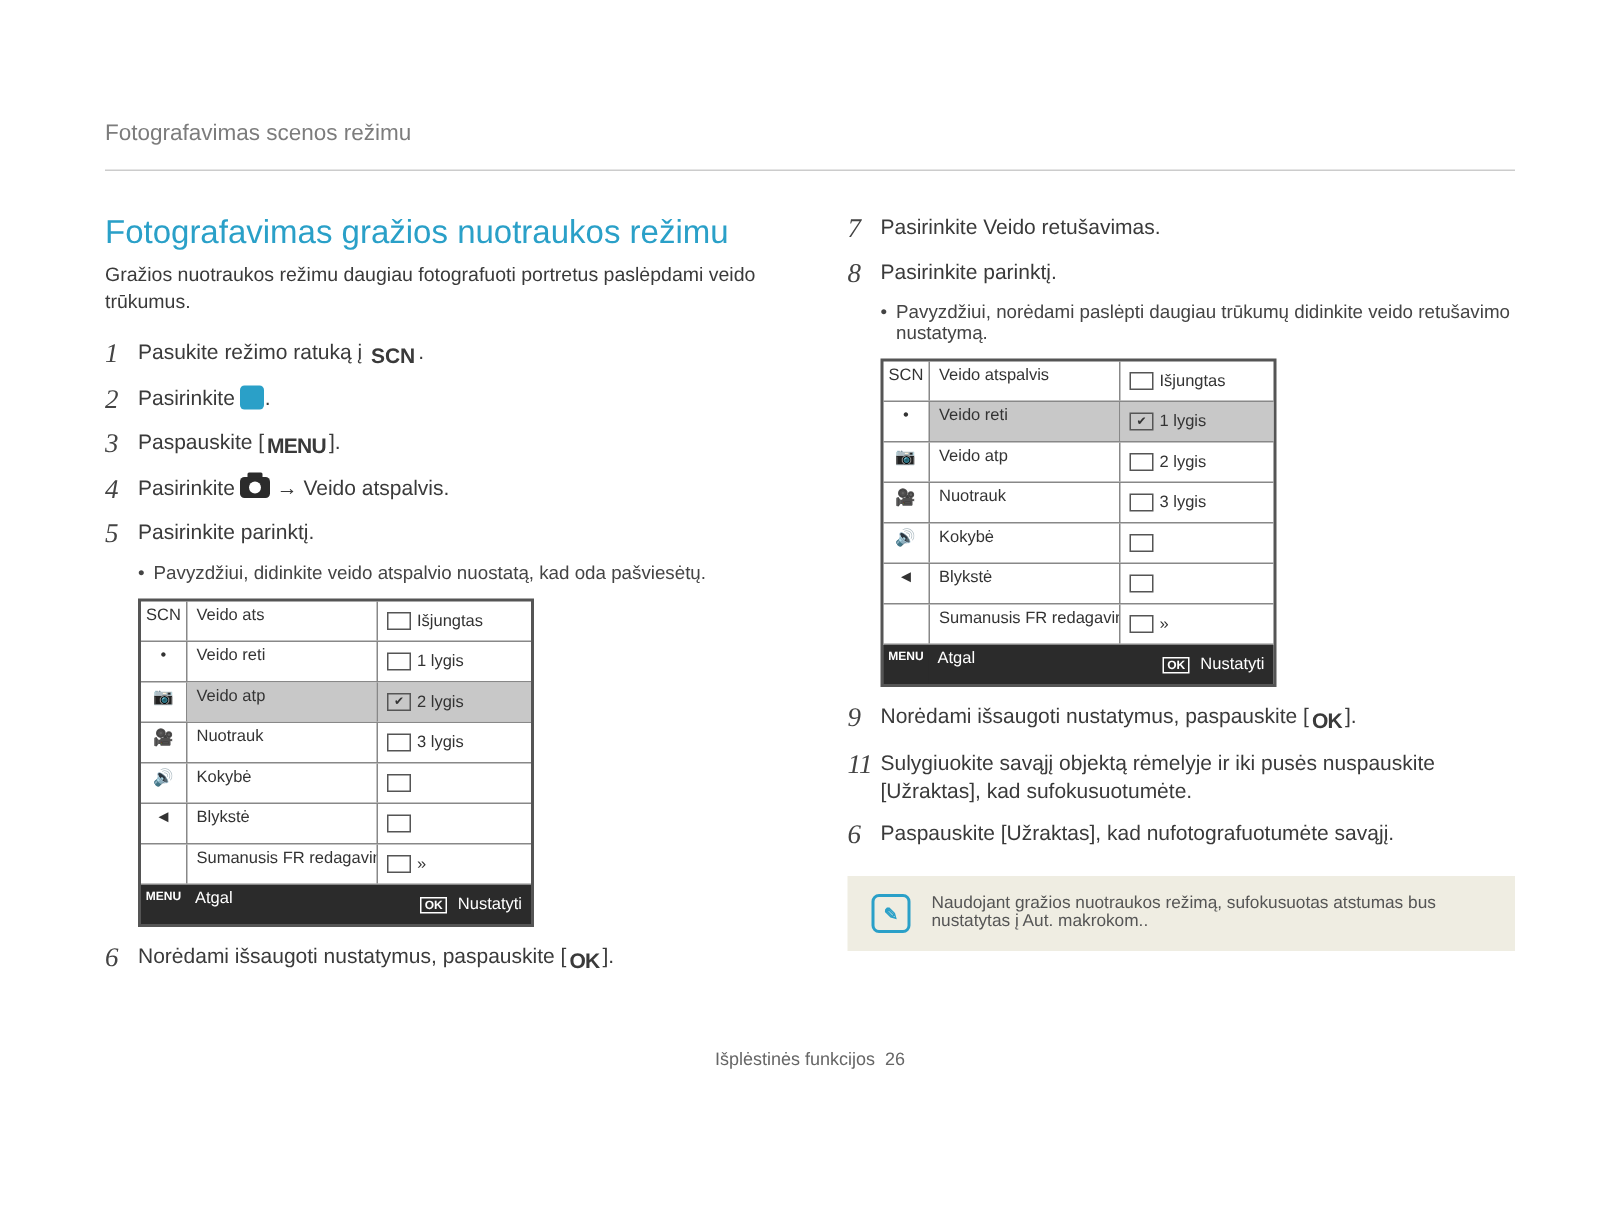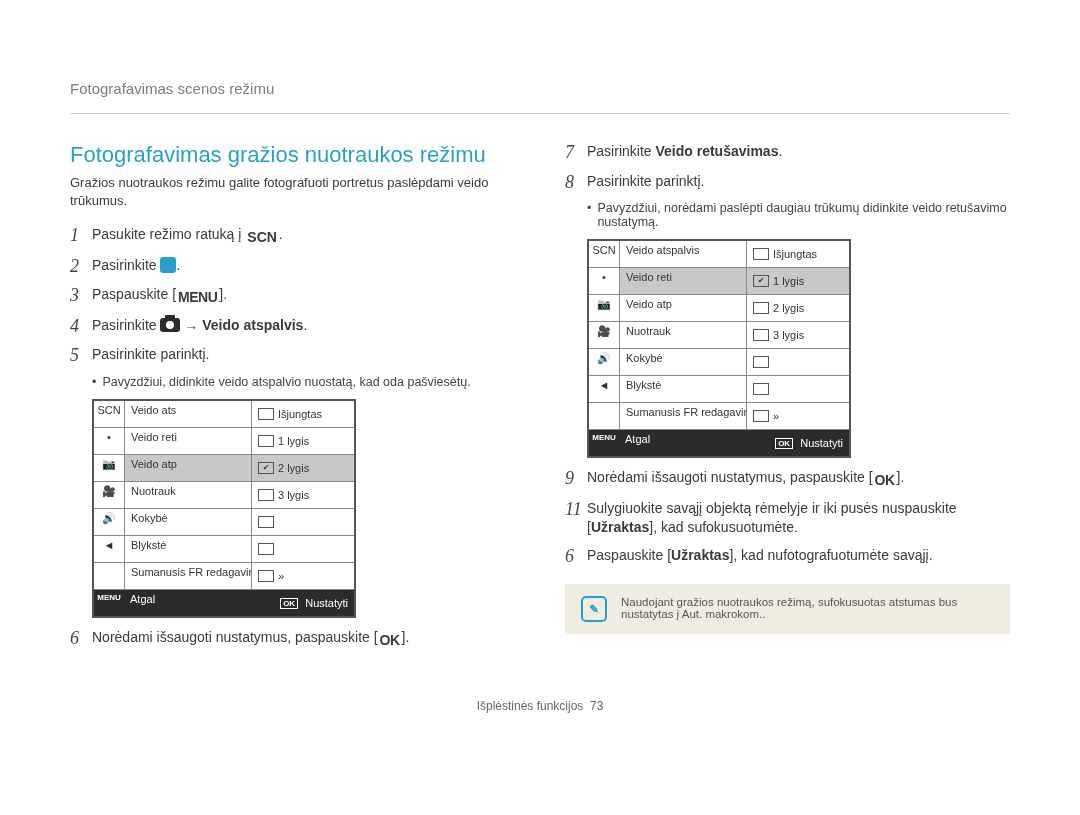--- a/index.html
+++ b/index.html
@@ -109,21 +109,21 @@
   .icon-ok { font-weight: bold; letter-spacing:-0.5px;}
   .sub-bullet {
     font-size: 12.5px;
     color: #444;
     margin: 4px 0 10px 22px;
     display:flex;
   }
   .sub-bullet .dot{
     margin-right:6px;
   }
-  b { font-weight: bold; text-align: right; }
+  b { font-weight: normal; text-align: right; }
   
   .cam-menu {
     width: 260px;
     border: 2px solid #555;
     margin: 6px 0 10px 22px;
     font-size: 11px;
     color:#333;
     background:#fff;
   }
   .cam-menu .row {
@@ -197,21 +197,21 @@
 </head>
 <body>
 
 <div class="page">
   <div class="breadcrumb">Fotografavimas scenos režimu</div>
 
   <div class="two-col">
 
     <div class="col">
       <h1 class="section">Fotografavimas gražios nuotraukos režimu</h1>
-      <div class="intro">Gražios nuotraukos režimu galite fotografuoti portretus paslėpdami veido trūkumus.</div>
+      <div class="intro">Gražios nuotraukos režimu daugiau fotografuoti portretus paslėpdami veido trūkumus.</div>
 
       <ol class="steps">
         <li>
           <span class="step-num">1</span>
           <span class="step-body">
             <span>Pasukite režimo ratuką į </span><span class="icon icon-scn">SCN</span><span>.</span>
           </span>
         </li>
         <li>
           <span class="step-num">2</span>
@@ -437,15 +437,15 @@
       </ol>
 
       <div class="note">
         <div class="note-icon">✎</div>
         <div>Naudojant gražios nuotraukos režimą, sufokusuotas atstumas bus nustatytas į Aut. makrokom..</div>
       </div>
     </div>
   </div>
 
   <div class="footer">
-    <span>Išplėstinės funkcijos</span>&nbsp;&nbsp;<span>73</span>
+    <span>Išplėstinės funkcijos</span>&nbsp;&nbsp;<span>26</span>
   </div>
 </div>
 
 </body></html>

